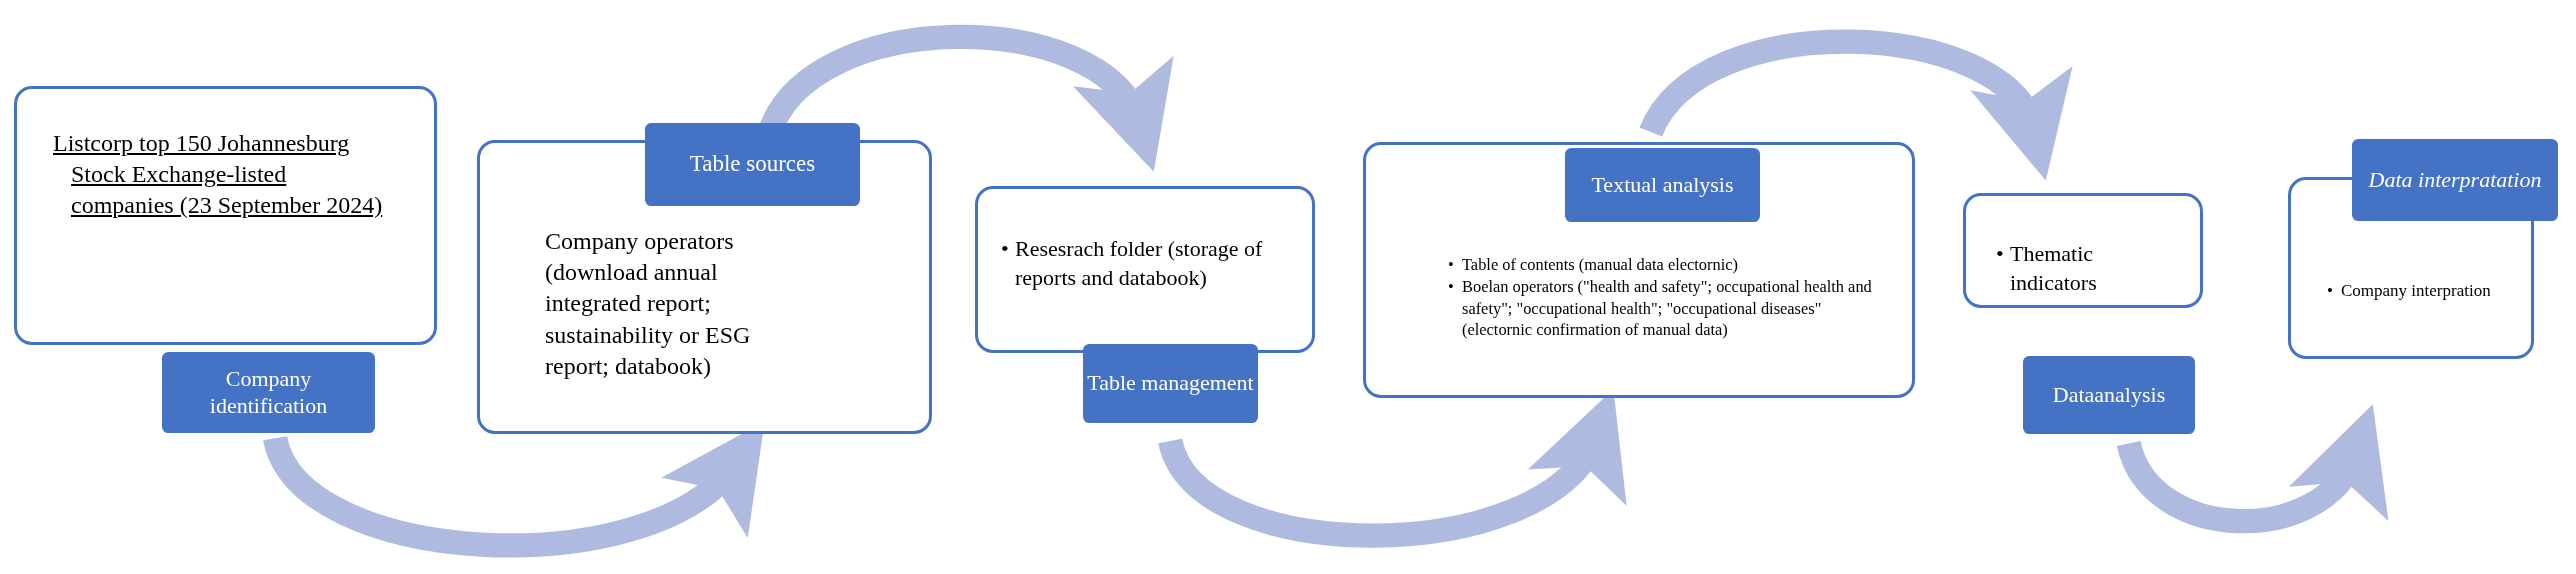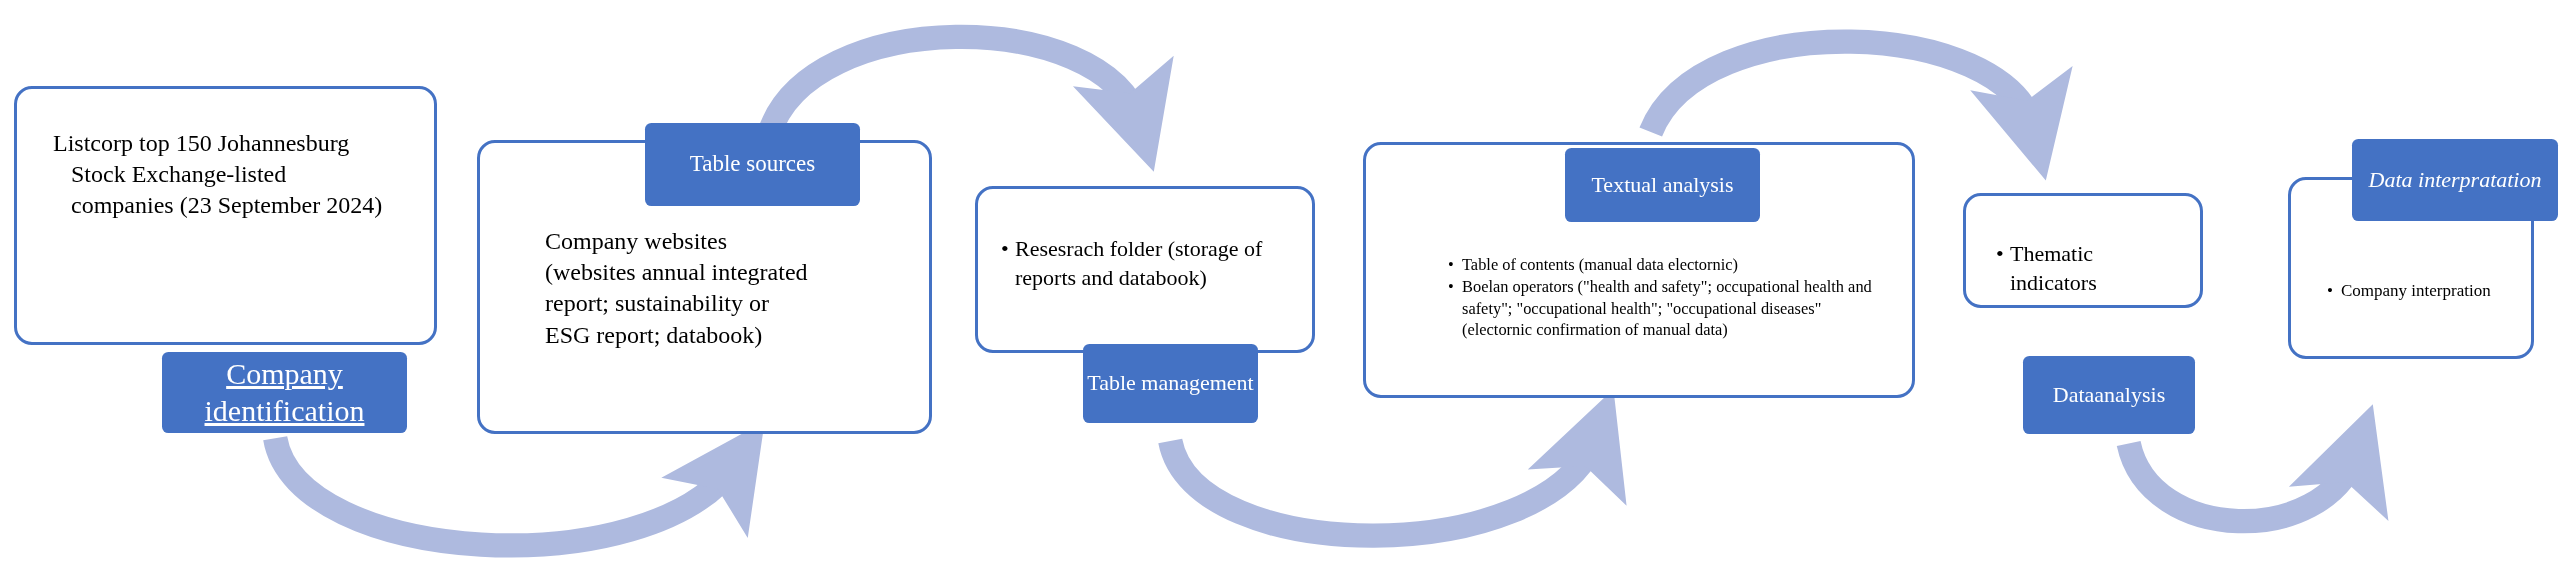--- a/index.html
+++ b/index.html
@@ -1,21 +1,21 @@
 <!DOCTYPE html>
 <html style="font-size:8.5px"><head>
 <meta charset="utf-8">
 <style>
   html,body{margin:0;padding:0;background:#ffffff;}
   #canvas{position:relative;width:2576px;height:574px;background:#ffffff;overflow:hidden;
           font-family:"Liberation Serif","DejaVu Serif",serif;}
   .box{position:absolute;box-sizing:border-box;background:#ffffff;
        border:3.7px solid #4472C4;border-radius:18px;}
   .boxtext{position:absolute;color:#000000;line-height:1.30;}
-  .hang{text-indent:-18px;padding-left:18px;}
+  .hang{text-indent:-18px;padding-left:18px;text-decoration:underline;}
   .bullets{list-style:none;margin:0;padding:0;}
   .bullets li{position:relative;padding-left:16px;margin:0 0 1.1px 0;}
   .bullets li:before{content:"\2022";position:absolute;left:2.1px;top:0;}
   .badge{position:absolute;box-sizing:border-box;background:#4472C4;border-radius:6.3px;
          color:#ffffff;display:flex;align-items:center;justify-content:center;
          text-align:center;line-height:1.22;padding:2.1px 4.2px;}
   svg.arrows{position:absolute;left:0;top:0;width:2576px;height:574px;pointer-events:none;}
 </style>
 </head>
 <body>
@@ -35,24 +35,24 @@
 
     <path d="M 2215 835 C 2260 1075 2930 1075 3020 830" fill="none" stroke="#AEBADF" stroke-width="46" stroke-linecap="butt" marker-end="url(#ah)"></path>
 
     <path d="M 3125 250 C 3220 10 3800 35 3850 245" fill="none" stroke="#AEBADF" stroke-width="46" stroke-linecap="butt" marker-end="url(#ah)"></path>
 
     <path d="M 4030 840 C 4070 1030 4400 1035 4460 860" fill="none" stroke="#AEBADF" stroke-width="46" stroke-linecap="butt" marker-end="url(#ah)"></path>
   </svg>
 
   <div class="box" style="left:13.7px;top:86px;width:423px;height:259px;"></div>
   <div class="boxtext hang" style="left:53px;top:128px;width:317px;font-size:24px;">Listcorp top 150 Johannesburg Stock Exchange-listed companies (23 September 2024)</div>
-  <div class="badge" style="left:162px;top:352px;width:245px;height:81px;font-size:30px;text-decoration:underline;">Company identification</div>
+  <div class="badge" style="left:162px;top:352px;width:213px;height:81px;font-size:22px;">Company identification</div>
 
   <div class="box" style="left:477px;top:140px;width:455px;height:294px;"></div>
-  <div class="boxtext" style="left:545px;top:226px;width:269px;font-size:24px;">Company websites (websites annual integrated report; sustainability or ESG report; databook)</div>
+  <div class="boxtext" style="left:545px;top:226px;width:269px;font-size:24px;">Company operators (download annual integrated report; sustainability or ESG report; databook)</div>
   <div class="badge" style="left:645px;top:123px;width:215px;height:83px;font-size:23px;">Table sources</div>
 
   <div class="box" style="left:975px;top:186px;width:340px;height:167px;"></div>
   <ul class="bullets boxtext" style="left:999px;top:235px;width:264px;font-size:22px;">
     <li>Resesrach folder (storage of reports and databook)</li>
   </ul>
   <div class="badge" style="left:1083px;top:344px;width:175px;height:79px;font-size:22px;">Table management</div>
 
   <div class="box" style="left:1363px;top:142px;width:552px;height:256px;"></div>
   <ul class="bullets boxtext" style="left:1446px;top:254px;width:444px;font-size:16.4px;">

